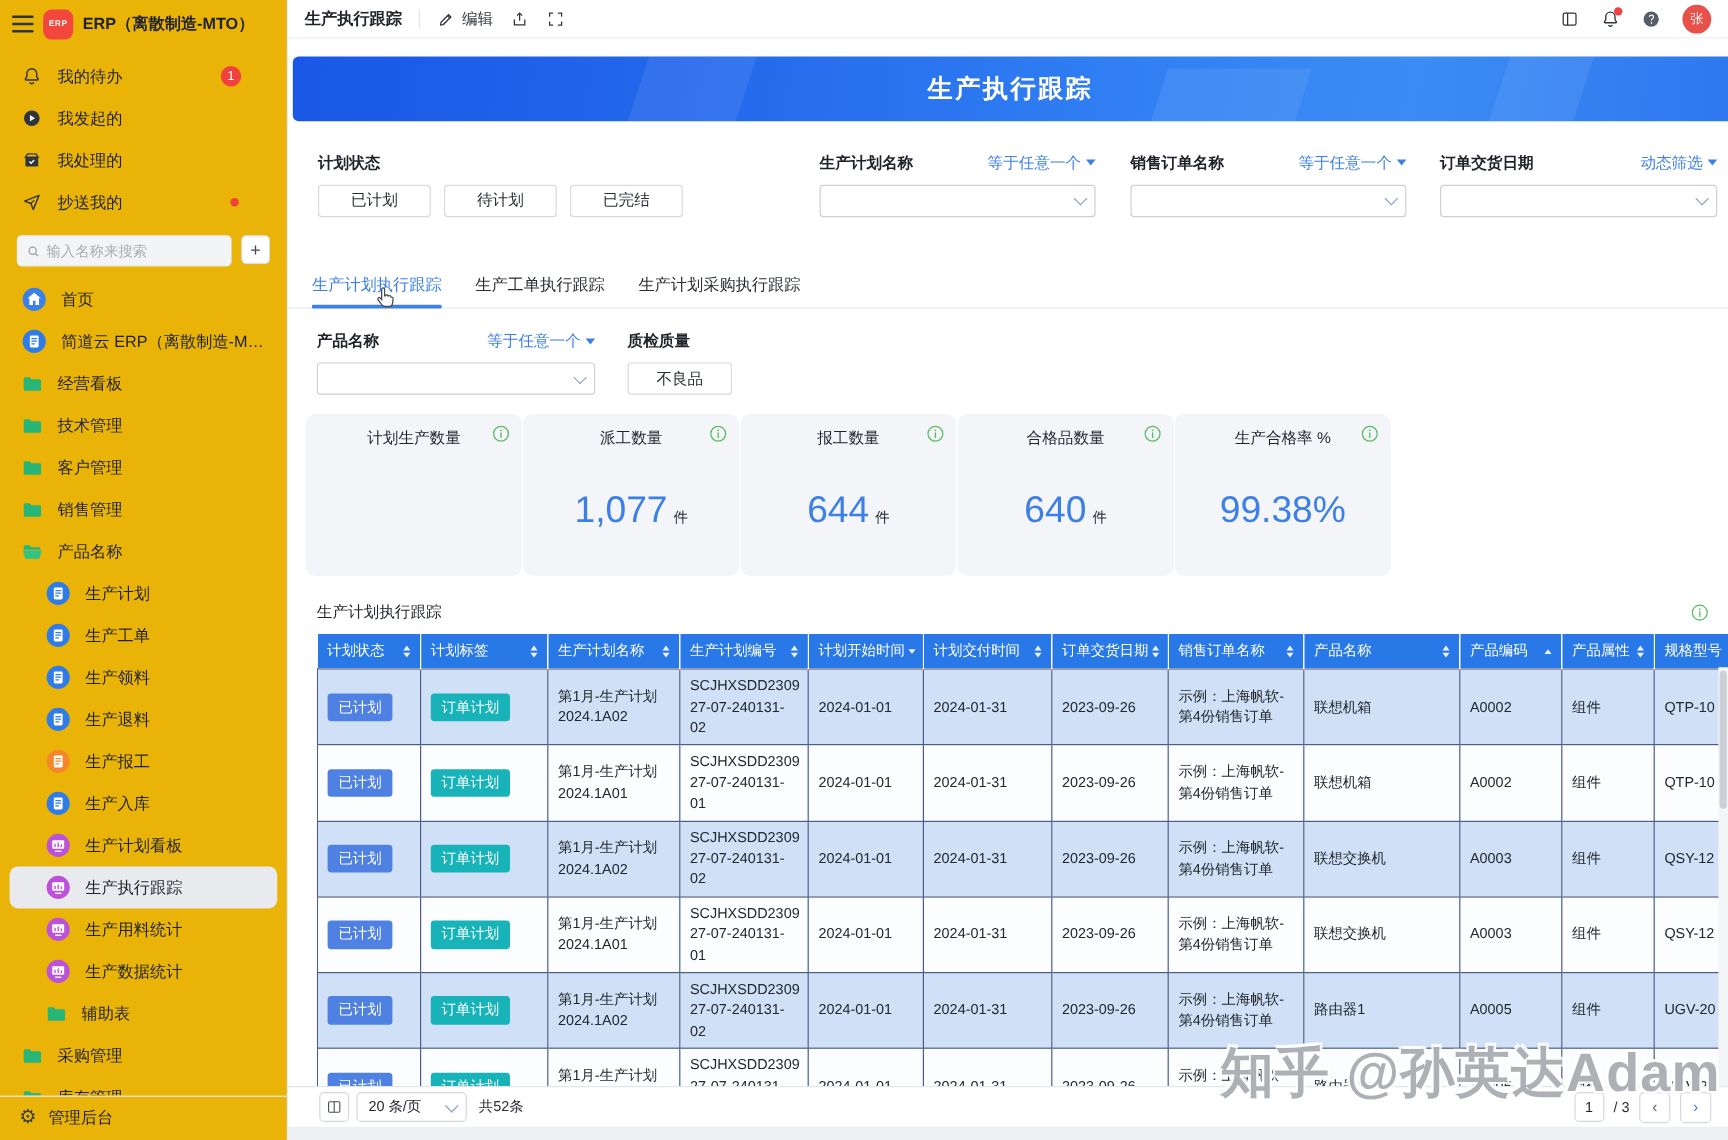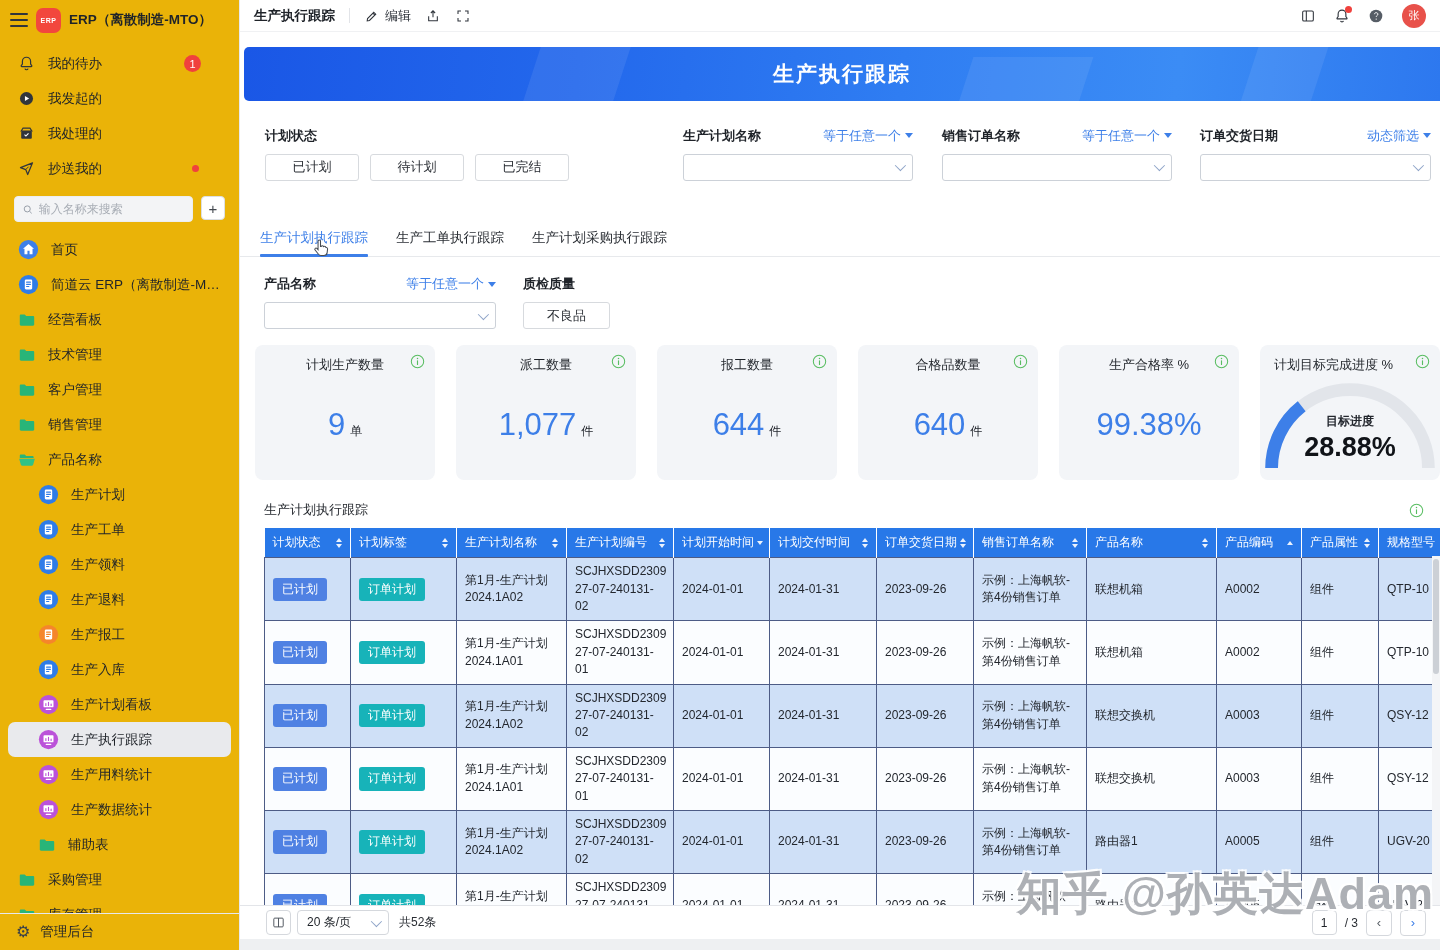--- a/index.html
+++ b/index.html
@@ -76,21 +76,21 @@
   .tab.active { color:#3D7FE8; }
   .tab.active::after { content:""; position:absolute; left:0; right:0; bottom:-1px; height:3px; background:#3D7FE8; border-radius:1px; }
   .cursor-ic { position:absolute; left:70px; top:17px; width:21px; height:21px; z-index:5; }
 
   
   .frow2 { display:flex; margin-top:19px; }
   .gp1 { margin-left:24px; width:232px; }
   .gp2 { margin-left:27px; width:97px; }
 
   
-  .kpis { display:flex; gap:21px; margin:16px 0 0 15px; }
+  .kpis { display:flex; gap:1px; margin:16px 0 0 15px; }
   .stat { width:180px; min-width:180px; height:135px; background:#f3f5f8; border-radius:8px; position:relative; padding-top:11px; }
   .stat-title { text-align:center; font-size:13px; font-weight:500; }
   .stat-info { position:absolute; top:9px; right:10px; width:15px; height:15px; cursor:pointer; }
   .stat-info svg { width:15px; height:15px; display:block; }
   .stat-val { text-align:center; margin-top:33px; color:#3D7FE8; font-size:31px; }
   .stat-val .unit { font-size:12px; color:#23272e; margin-left:5px; }
   .gaugecard { flex:1; height:135px; background:#f3f5f8; border-radius:8px; position:relative; padding:11px 14px 0 14px; }
   .gauge-title { font-size:13px; font-weight:500; }
   .gauge-wrap { position:absolute; left:50%; transform:translateX(-50%); top:24px; width:196px; height:108px; }
   .gauge-wrap svg { width:100%; height:100%; display:block; }
@@ -552,21 +552,20 @@
 
         <div class="stat">
             <div class="stat-title">计划生产数量</div>
             <span class="stat-info">
               <svg viewBox="0 0 16 16" fill="none">
                 <circle cx="8" cy="8" r="6.6" stroke="#58bd61" stroke-width="1.1"></circle>
                 <path d="M8 7.2v4" stroke="#58bd61" stroke-width="1.2" stroke-linecap="round"></path>
                 <circle cx="8" cy="4.9" r="0.8" fill="#58bd61"></circle>
               </svg>
             </span>
-            <div class="stat-val">9<span class="unit">单</span></div>
           </div>
           <div class="stat">
             <div class="stat-title">派工数量</div>
             <span class="stat-info">
               <svg viewBox="0 0 16 16" fill="none">
                 <circle cx="8" cy="8" r="6.6" stroke="#58bd61" stroke-width="1.1"></circle>
                 <path d="M8 7.2v4" stroke="#58bd61" stroke-width="1.2" stroke-linecap="round"></path>
                 <circle cx="8" cy="4.9" r="0.8" fill="#58bd61"></circle>
               </svg>
             </span>
@@ -598,40 +597,20 @@
             <div class="stat-title">生产合格率 %</div>
             <span class="stat-info">
               <svg viewBox="0 0 16 16" fill="none">
                 <circle cx="8" cy="8" r="6.6" stroke="#58bd61" stroke-width="1.1"></circle>
                 <path d="M8 7.2v4" stroke="#58bd61" stroke-width="1.2" stroke-linecap="round"></path>
                 <circle cx="8" cy="4.9" r="0.8" fill="#58bd61"></circle>
               </svg>
             </span>
             <div class="stat-val">99.38%</div>
           </div>
-          <div class="gaugecard">
-          <div class="gauge-title">计划目标完成进度 %</div>
-          <span class="stat-info">
-              <svg viewBox="0 0 16 16" fill="none">
-                <circle cx="8" cy="8" r="6.6" stroke="#58bd61" stroke-width="1.1"></circle>
-                <path d="M8 7.2v4" stroke="#58bd61" stroke-width="1.2" stroke-linecap="round"></path>
-                <circle cx="8" cy="4.9" r="0.8" fill="#58bd61"></circle>
-              </svg>
-            </span>
-          <div class="gauge-wrap">
-            <svg viewBox="0 0 200 108">
-              <path id="gauge-track" d="M 20 100 A 80 80 0 0 1 180 100" fill="none" stroke-width="13" stroke="#e2e5ea"></path>
-              <path id="gauge-arc" d="M 20 100 A 80 80 0 0 1 50.7 37.0" fill="none" stroke-width="13" stroke="#3D7FE8"></path>
-            </svg>
-            <div class="gauge-text">
-              <div class="gauge-label">目标进度</div>
-              <div class="gauge-val">28.88%</div>
-            </div>
-          </div>
-        </div>
       </div>
 
       <div class="tbl-head-row">
         <span class="tbl-title">生产计划执行跟踪</span>
         <span class="tbl-info">
             <svg viewBox="0 0 16 16" fill="none">
               <circle cx="8" cy="8" r="6.6" stroke="#58bd61" stroke-width="1.1"></circle>
               <path d="M8 7.2v4" stroke="#58bd61" stroke-width="1.2" stroke-linecap="round"></path>
               <circle cx="8" cy="4.9" r="0.8" fill="#58bd61"></circle>
             </svg>

